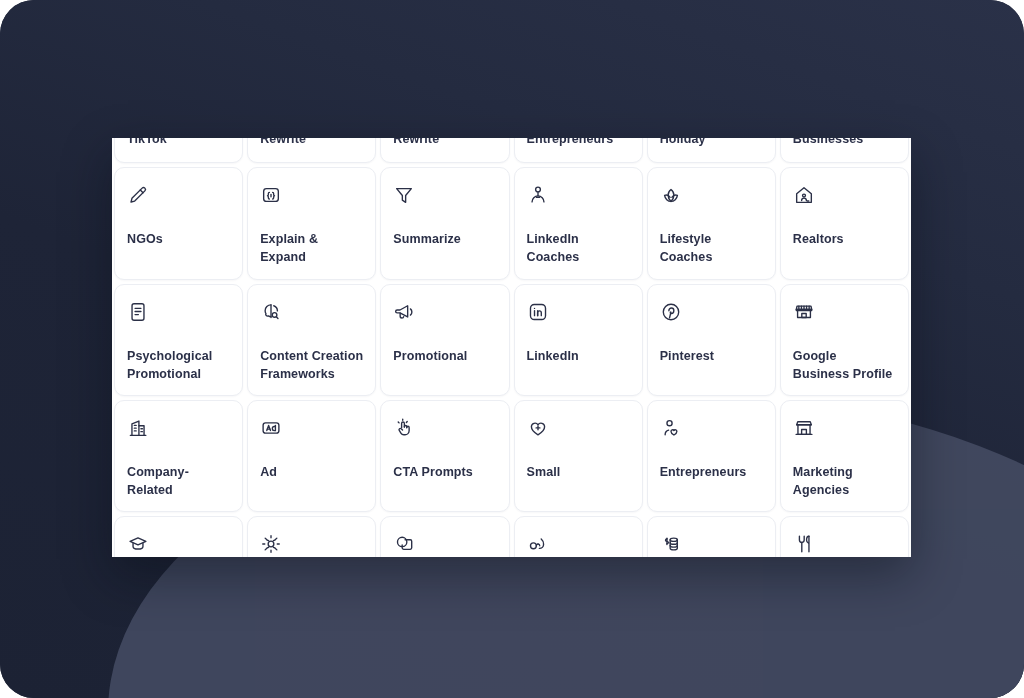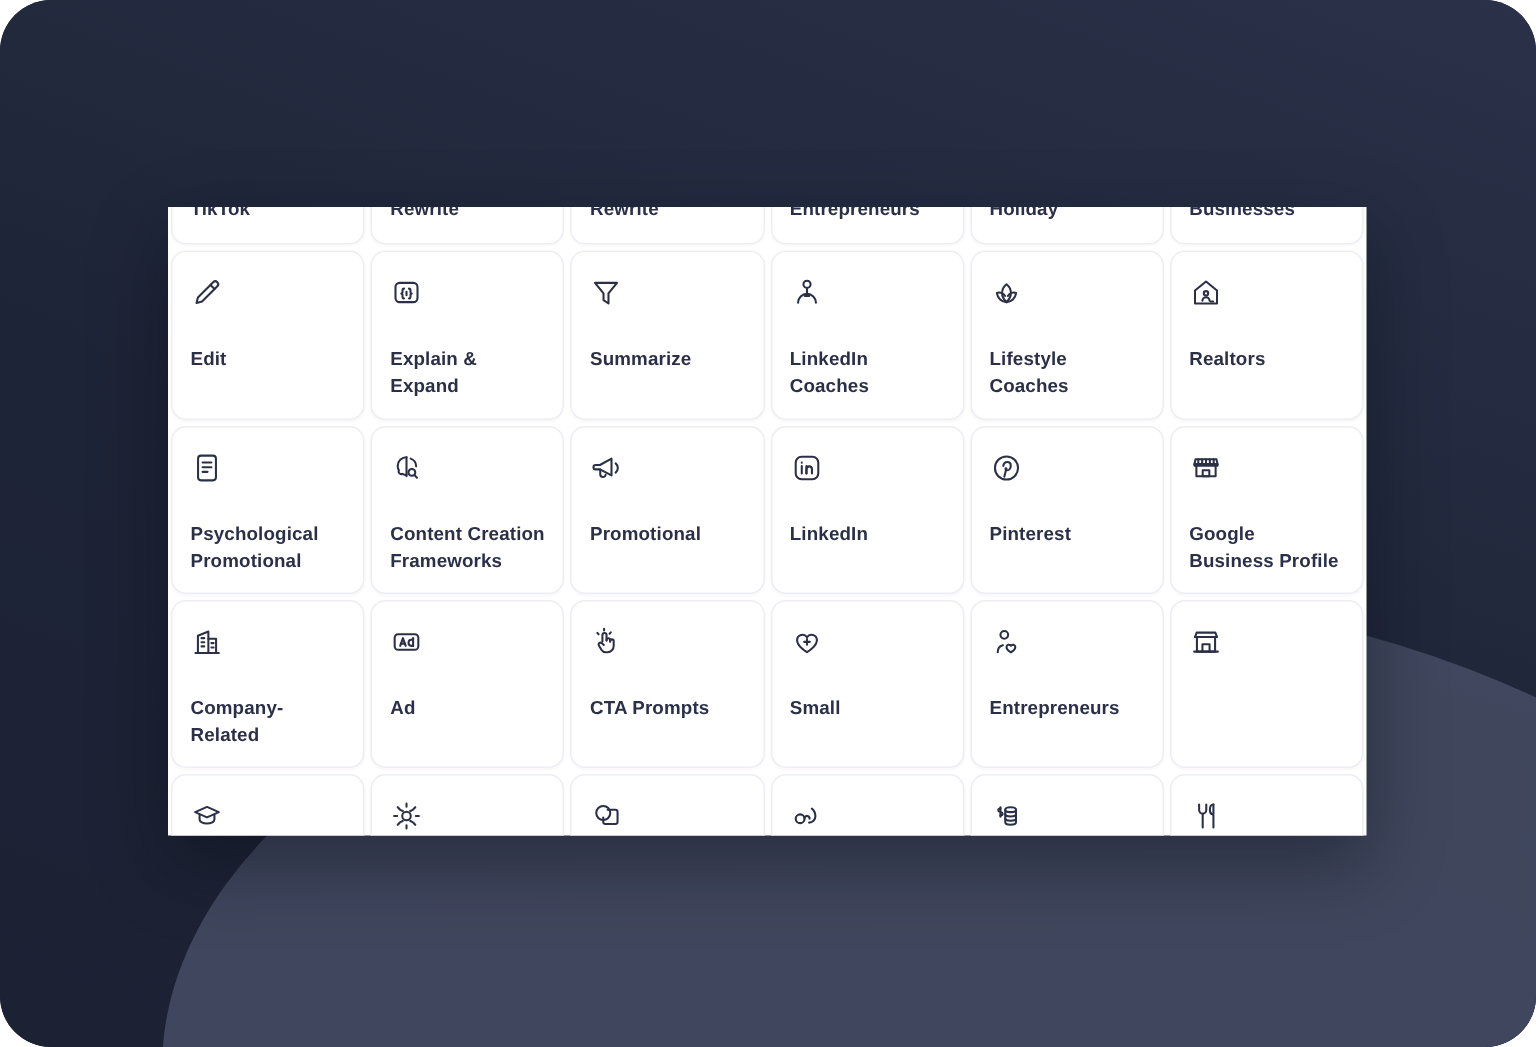--- a/index.html
+++ b/index.html
@@ -128,21 +128,21 @@
       <div class="cell r1">
         <div class="lbl">Small Businesses</div>
       </div>
       <div class="cell">
         <div class="ico">
           <svg width="22" height="22" viewBox="0 0 24 24" fill="none" stroke="currentColor" stroke-width="1.5" stroke-linecap="round" stroke-linejoin="round">
             <path d="M16.5 4.5a2.1 2.1 0 0 1 3 3L8.4 18.6l-4 1 1-4z"></path>
             <path d="M14.5 6.5l3 3"></path>
           </svg>
         </div>
-        <div class="lbl">Edit</div>
+        <div class="lbl">NGOs</div>
       </div>
       <div class="cell">
         <div class="ico">
           <svg width="22" height="22" viewBox="0 0 24 24" fill="none" stroke="currentColor" stroke-width="1.5" stroke-linecap="round" stroke-linejoin="round">
             <rect x="4" y="5" width="16" height="14" rx="3"></rect>
             <path d="M10.2 9.2c-.8 0-1.1.5-1.1 1.3v1c0 .8-.3 1.3-.9 1.3.6 0 .9.5.9 1.3v1c0 .8.3 1.3 1.1 1.3"></path>
             <path d="M13.8 9.2c.8 0 1.1.5 1.1 1.3v1c0 .8.3 1.3.9 1.3-.6 0-.9.5-.9 1.3v1c0 .8-.3 1.3-1.1 1.3"></path>
             <path d="M12 11.4v2.6"></path>
           </svg>
         </div>
@@ -309,20 +309,21 @@
       <div class="cell">
         <div class="ico">
           <svg width="22" height="22" viewBox="0 0 24 24" fill="none" stroke="currentColor" stroke-width="1.5" stroke-linecap="round" stroke-linejoin="round">
             <path d="M4 8.4h16"></path>
             <path d="M5.2 5.2h13.6L20 8.4H4z"></path>
             <path d="M5.4 8.4V19h13.2V8.4"></path>
             <path d="M3.4 19h17.2"></path>
             <path d="M9.4 19v-5.4h5.2V19"></path>
           </svg>
         </div>
+        <div class="lbl">Marketing Agencies</div>
       </div>
       <div class="cell">
         <div class="ico">
           <svg width="22" height="22" viewBox="0 0 24 24" fill="none" stroke="currentColor" stroke-width="1.5" stroke-linecap="round" stroke-linejoin="round">
             <path d="M12 5.4L3.4 9.2 12 13l8.6-3.8z"></path>
             <path d="M6.6 11.1v3.5c0 1.6 2.4 2.9 5.4 2.9s5.4-1.3 5.4-2.9v-3.5"></path>
           </svg>
         </div>
       </div>
       <div class="cell">

